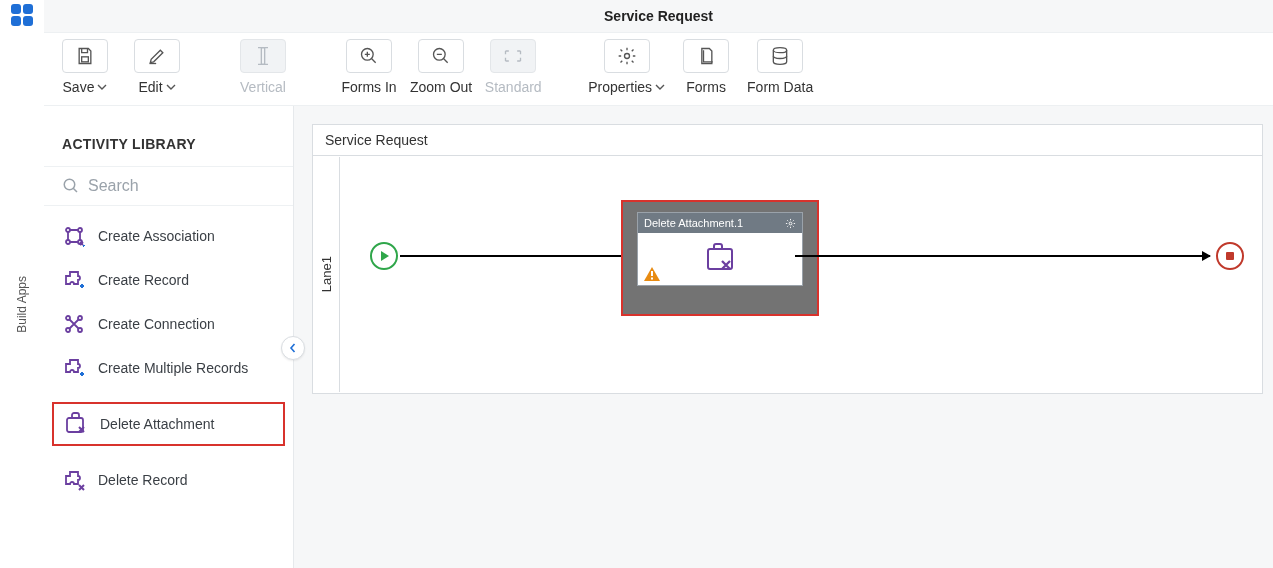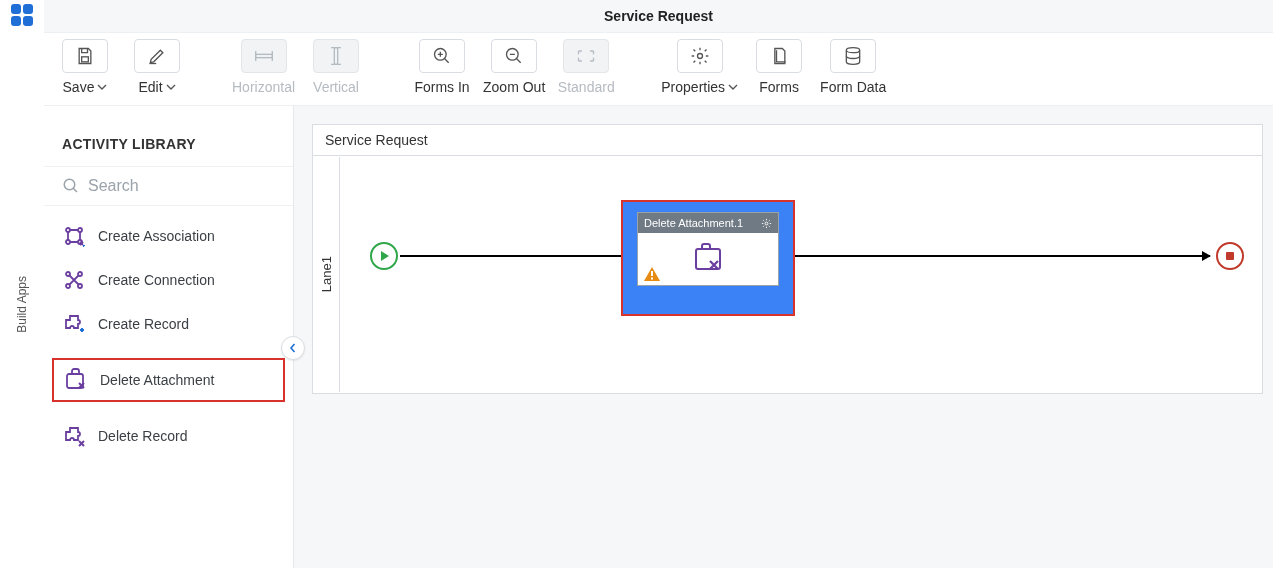--- a/index.html
+++ b/index.html
@@ -177,23 +177,23 @@
     display: flex; align-items: center; justify-content: center;
     background: #fff;
   }
   .node-end::after {
     content: "";
     width: 8px; height: 8px; background: #c0392b; border-radius: 1px;
   }
   .activity-sel {
     position: absolute;
     left: 281px; top: 43px;
-    width: 174px; height: 116px;
+    width: 198px; height: 116px;
     border: 2px solid #d8322c;
-    background: #3b82f6;
+    background: #737373;
   }
   .activity-box {
     position: absolute;
     left: 14px; top: 10px; right: 14px;
     border: 1px solid #9aa2aa;
     background: #fff;
   }
   .activity-hdr {
     background: #707a84;
     color: #fff;
@@ -274,33 +274,20 @@
           </div>
         <div class="lbl">
             <span>Edit</span>
           <svg class="chev" viewBox="0 0 10 6">
               <path d="M1 1l4 4 4-4" fill="none" stroke="#555" stroke-width="1.4"></path>
             </svg>
         </div>
       </div>
       <div class="tgap"></div>
 
-      <div class="tbtn disabled">
-        <div class="iconbox">
-            <span>
-          <svg width="20" height="14" viewBox="0 0 24 16" fill="none" stroke="#b5bbc2" stroke-width="1.6">
-                <rect x="2" y="6" width="20" height="4"></rect>
-                <path d="M2 2v12M22 2v12"></path>
-              </svg>
-        </span>
-          </div>
-        <div class="lbl">
-            <span>Horizontal</span>
-          </div>
-      </div>
 
       <div class="tbtn disabled">
         <div class="iconbox">
             <span>
           <svg width="14" height="20" viewBox="0 0 16 24" fill="none" stroke="#b5bbc2" stroke-width="1.6">
                 <rect x="6" y="2" width="4" height="20"></rect>
                 <path d="M2 2h12M2 22h12"></path>
               </svg>
         </span>
           </div>
@@ -423,37 +410,46 @@
                   <path d="M6 8v8M18 8v8M8 6h8M8 18h8"></path>
                   <path d="M18 18l3 3M21 18l-3 3" stroke="#6b3fa0"></path>
                   <path d="M22 22v-1M22 22h-1" stroke="#1f6fd6" stroke-width="2"></path>
                 </svg>
               </span>
               <span>Create Association</span>
             </div>
             <div class="libitem">
               <span class="ic">
                 <svg width="24" height="24" viewBox="0 0 24 24" fill="none" stroke="#6b3fa0" stroke-width="1.8">
+                  <path d="M4 8h4V4h8v4a2 2 0 1 1 0 4v4h-4a2 2 0 1 0-4 0H4z"></path>
+                  <path d="M18 18h4M20 16v4" stroke="#1f6fd6" stroke-width="2"></path>
+                </svg>
+              </span>
+              <span>Create Record</span>
+            </div>
+            <div class="libitem">
+              <span class="ic">
+                <svg width="24" height="24" viewBox="0 0 24 24" fill="none" stroke="#6b3fa0" stroke-width="1.8">
                   <circle cx="6" cy="6" r="2"></circle>
                   <circle cx="18" cy="6" r="2"></circle>
                   <circle cx="6" cy="18" r="2"></circle>
                   <circle cx="18" cy="18" r="2"></circle>
                   <path d="M7.5 7.5l9 9M16.5 7.5l-9 9"></path>
                 </svg>
               </span>
               <span>Create Connection</span>
             </div>
             <div class="libitem">
               <span class="ic">
                 <svg width="24" height="24" viewBox="0 0 24 24" fill="none" stroke="#6b3fa0" stroke-width="1.8">
                   <path d="M4 8h4V4h8v4a2 2 0 1 1 0 4v4h-4a2 2 0 1 0-4 0H4z"></path>
                   <path d="M18 18h4M20 16v4" stroke="#1f6fd6" stroke-width="2"></path>
                 </svg>
               </span>
-              <span>Create Record</span>
+              <span>Create Multiple Records</span>
             </div>
             <div class="libitem highlight">
               <span class="ic">
                 <svg width="24" height="24" viewBox="0 0 24 24" fill="none" stroke="#6b3fa0" stroke-width="1.8">
                   <rect x="3" y="6" width="16" height="14" rx="2"></rect>
                   <path d="M8 6V3a2 2 0 0 1 2-2h3a2 2 0 0 1 2 2v3"></path>
                   <path d="M15 15l5 5M20 15l-5 5" stroke-width="2"></path>
                 </svg>
               </span>
               <span>Delete Attachment</span>

